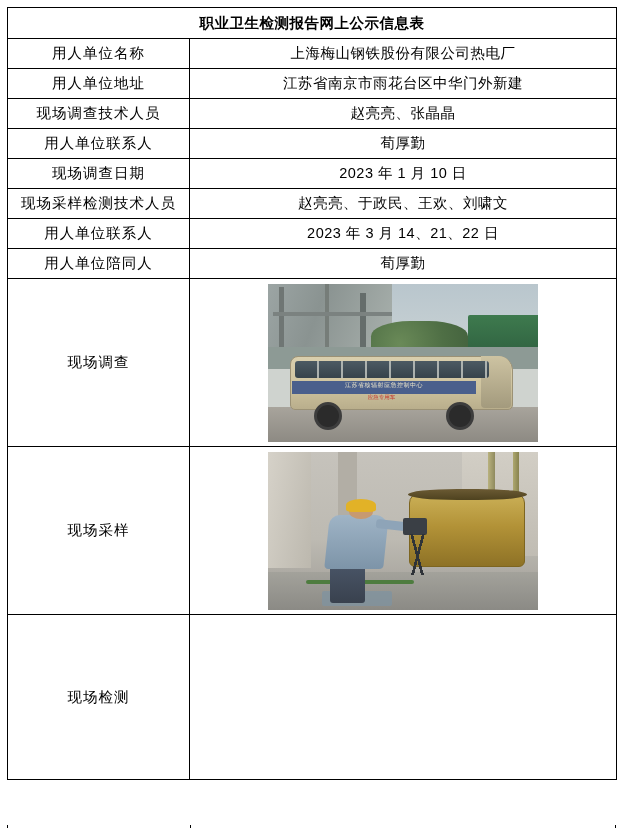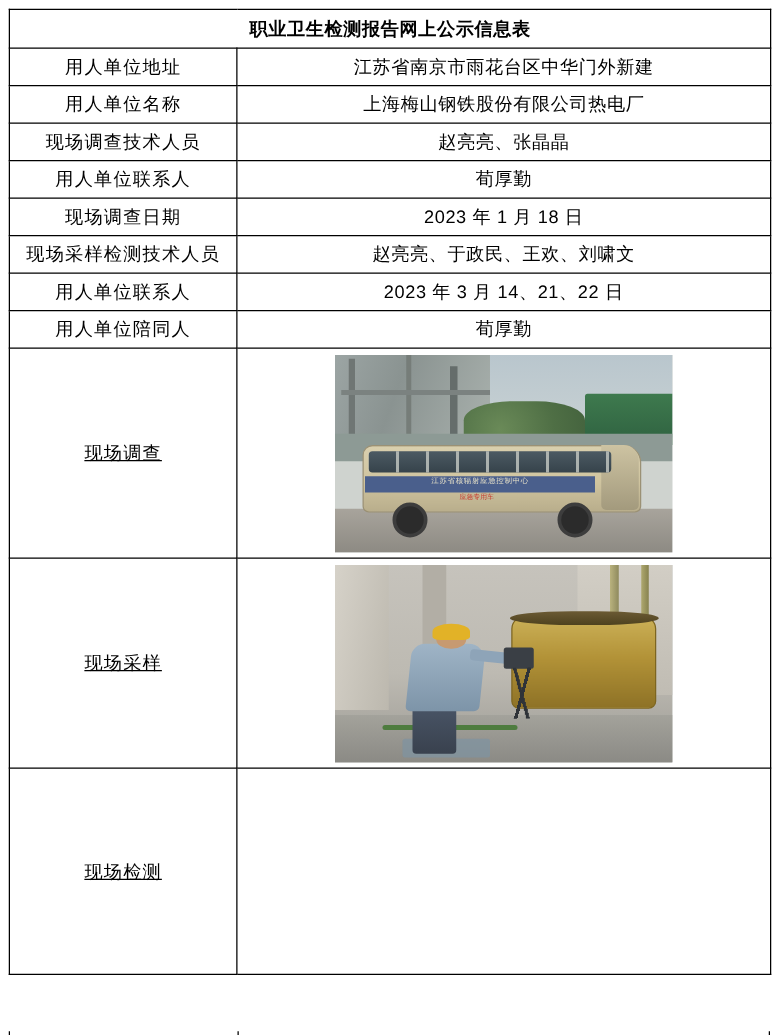--- a/index.html
+++ b/index.html
@@ -47,21 +47,20 @@
   .value-cell {
     height: 29px;
     letter-spacing: 0.5px;
   }
   .section-cell {
     height: 31px;
     letter-spacing: 1px;
   }
   .photo-label {
     letter-spacing: 1px;
-    text-decoration: underline;
   }
   .row-survey { height: 168px; }
   .row-sampling { height: 168px; }
   .row-testing { height: 165px; }
   .photo-cell {
     padding: 0;
     position: relative;
   }
   .photo-box {
     position: relative;
@@ -273,38 +272,38 @@
     <colgroup>
       <col style="width:182px">
       <col style="width:427px">
     </colgroup>
     <tbody>
       <tr>
         <td class="title-cell" colspan="2">职业卫生检测报告网上公示信息表</td>
       </tr>
 
       <tr>
+        <td class="label-cell">用人单位名称</td>
+        <td class="value-cell">上海梅山钢铁股份有限公司热电厂</td>
+      </tr>
+      <tr>
         <td class="label-cell">用人单位地址</td>
         <td class="value-cell">江苏省南京市雨花台区中华门外新建</td>
       </tr>
       <tr>
-        <td class="label-cell">用人单位名称</td>
-        <td class="value-cell">上海梅山钢铁股份有限公司热电厂</td>
-      </tr>
-      <tr>
         <td class="label-cell">现场调查技术人员</td>
         <td class="value-cell">赵亮亮、张晶晶</td>
       </tr>
       <tr>
         <td class="label-cell">用人单位联系人</td>
         <td class="value-cell">荀厚勤</td>
       </tr>
       <tr>
         <td class="label-cell">现场调查日期</td>
-        <td class="value-cell">2023 年 1 月 18 日</td>
+        <td class="value-cell">2023 年 1 月 10 日</td>
       </tr>
       <tr>
         <td class="label-cell">现场采样检测技术人员</td>
         <td class="value-cell">赵亮亮、于政民、王欢、刘啸文</td>
       </tr>
       <tr>
         <td class="label-cell">用人单位联系人</td>
         <td class="value-cell">2023 年 3 月 14、21、22 日</td>
       </tr>
       <tr>

